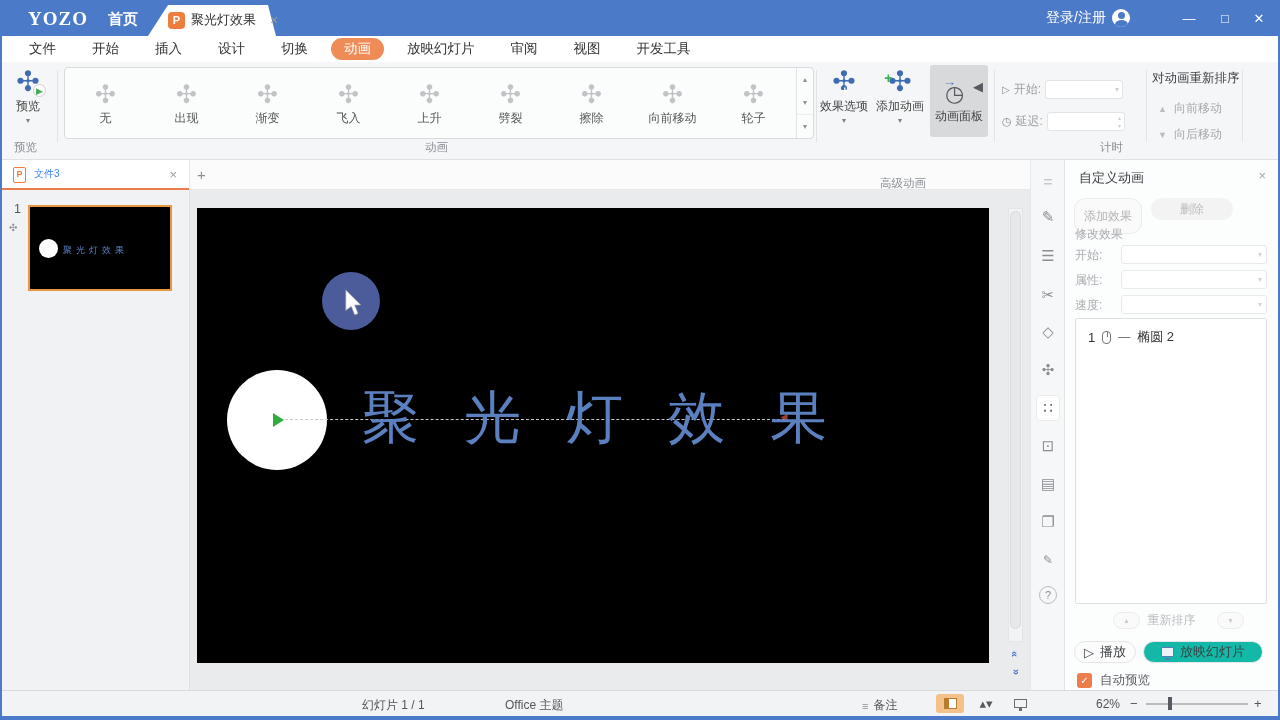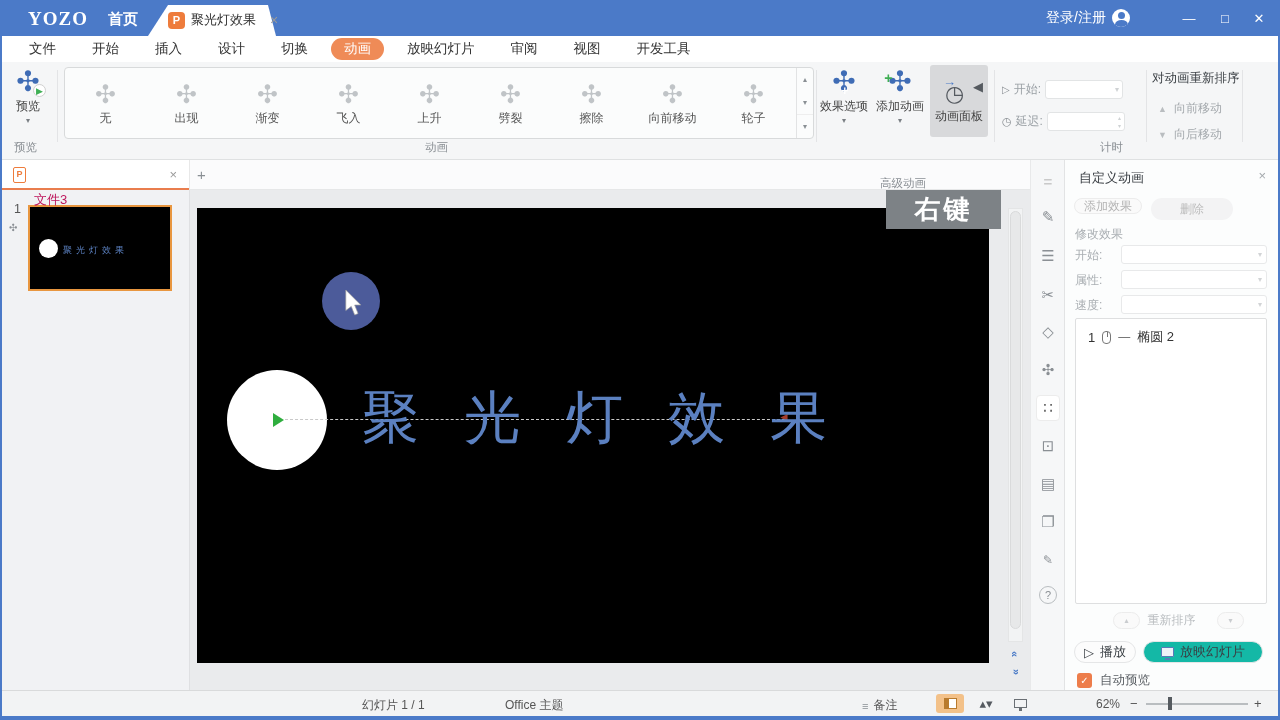--- a/index.html
+++ b/index.html
@@ -59,21 +59,21 @@
   .timing-box .tb-spin { position:absolute; right:3px; top:1px; font-size:6px; color:#cfd2d4; line-height:8px; text-align:center; }
   .reorder-title { position:absolute; font-size:12.5px; color:#3a3f44; }
   .reorder-item { position:absolute; font-size:12px; color:#a4a9ad; display:flex; gap:7px; align-items:center; }
   .reorder-item .tri { font-size:9px; color:#b9bdc0; }
 
   
   .tabbar { left:0; top:160px; width:1030px; height:30px; background:#fbfbfc; border-bottom:1px solid #e6e7e8; z-index:7; }
   .file-tab { position:absolute; left:0; top:0; width:190px; height:30px; background:#fff; border-right:1px solid #e8e8e8; }
   .file-tab .underline { position:absolute; left:0; bottom:0; width:100%; height:2px; background:#e97d4e; }
   .doc-ic { position:absolute; left:13px; top:7px; width:13px; height:16px; border:1.5px solid #ee7c3c; border-radius:2px; background:#fff; color:#ee7c3c; font-size:9px; font-weight:bold; text-align:center; line-height:13px; }
-  .file-tab-label { position:absolute; left:34px; top:7px; font-size:13px; color:#be185d;margin-top:24px; }
+  .file-tab-label { position:absolute; left:34px; top:7px; font-size:10px; color:#3b82f6; }
   .file-tab-close { position:absolute; right:12px; top:7px; color:#9a9a9a; font-size:13px; }
   .new-tab { position:absolute; left:197px; top:6px; color:#8a8f94; font-size:15px; }
 
   
   .slide-panel { left:0; top:190px; width:190px; height:500px; background:#f1f2f4; border-right:1px solid #dfe0e2; }
   .slide-num { position:absolute; left:14px; top:12px; font-size:12.5px; color:#555; }
   .anim-ind { position:absolute; left:9px; top:32px; font-size:10px; color:#8a8f94; }
   .thumb { position:absolute; left:28px; top:15px; width:144px; height:86px; background:#000; border:2px solid #e8963f; }
   .thumb-circle { position:absolute; left:9px; top:32px; width:19px; height:19px; border-radius:50%; background:#fff; }
   .thumb-text { position:absolute; left:33px; top:37px; font-family:"DejaVu Serif","Liberation Serif",serif; font-size:9px; color:#5b80c0; letter-spacing:4px; white-space:nowrap; }
@@ -99,21 +99,21 @@
   
   .side-toolbar { left:1030px; top:160px; width:34px; height:530px; background:#f6f7f8; border-left:1px solid #e8e9ea; }
   .tool-ic { position:absolute; left:5px; width:24px; height:26px; display:flex; align-items:center; justify-content:center; color:#8a8f94; font-size:15px; }
   .tool-ic.active { background:#fff; border:1px solid #ececec; border-radius:4px; color:#555; }
 
   
   .right-panel { left:1064px; top:160px; width:214px; height:530px; background:#fcfdfd; border-left:1px solid #e2e3e4; }
   .rp-title { position:absolute; left:14px; top:9px; font-size:13px; color:#3a3f44;font-family:Liberation Mono, monospace; }
   .rp-close { position:absolute; right:12px; top:8px; color:#a4a9ad; font-size:13px; }
   .pill { position:absolute; border-radius:11px; font-size:12px; display:flex; align-items:center; justify-content:center; }
-  .rp-add { left:9px; top:38px; width:68px; height:16px; border:1px solid #ececec; background:#fafafa; color:#b3b3b3; }
+  .rp-add { left:9px; top:38px; width:68px; height:36px; border:1px solid #ececec; background:#fafafa; color:#b3b3b3; }
   .rp-del { left:86px; top:38px; width:82px; height:22px; background:#f3f3f4; color:#bcbcbc; }
   .rp-modify { position:absolute; left:10px; top:66px; font-size:12px; color:#a9aeb2; }
   .rp-row-label { position:absolute; left:10px; font-size:12px; color:#a9aeb2; }
   .rp-select { position:absolute; left:56px; width:146px; height:19px; background:#fff; border:1px solid #e8e9ea; border-radius:3px; }
   .rp-select span { position:absolute; right:4px; top:4px; font-size:8px; color:#d2d4d6; }
   .rp-list { position:absolute; left:10px; top:158px; width:192px; height:286px; background:#fff; border:1px solid #dedfe0; border-radius:2px; }
   .rp-item { position:absolute; left:12px; top:9px; display:flex; align-items:center; gap:7px; font-size:13px; color:#333; }
   .mouse-ic { width:9px; height:13px; border:1.2px solid #777; border-radius:4px; position:relative; }
   .mouse-ic::before { content:""; position:absolute; left:3.4px; top:0; width:1px; height:5px; background:#777; }
   .rp-dash { color:#666; font-size:12px; }
@@ -328,21 +328,20 @@
     <div class="ellipse-blue"></div>
     <svg class="cursor-svg" width="18" height="26" viewBox="0 0 12 19">
       <polygon points="0,0 0,15 4,12 6.5,18.3 9,17.2 6.5,11 11,11" fill="#ffffff" stroke="#9a9a9a" stroke-width="0.5"></polygon>
     </svg>
     <div class="ellipse-white"></div>
     <div class="path-start"></div>
     <div class="motion-path"></div>
     <span class="path-end">◄</span>
     <div class="slide-text">聚光灯效果</div>
   </div>
-  <div class="tooltip">右键</div>
   <div class="vscroll-track">
     <div class="vscroll-thumb"></div>
   </div>
   <div class="chev-btn chev-up" style="top:456px;">
       <i>«</i>
     </div>
   <div class="chev-btn chev-down" style="top:474px;">
       <i>«</i>
     </div>
 </div>

